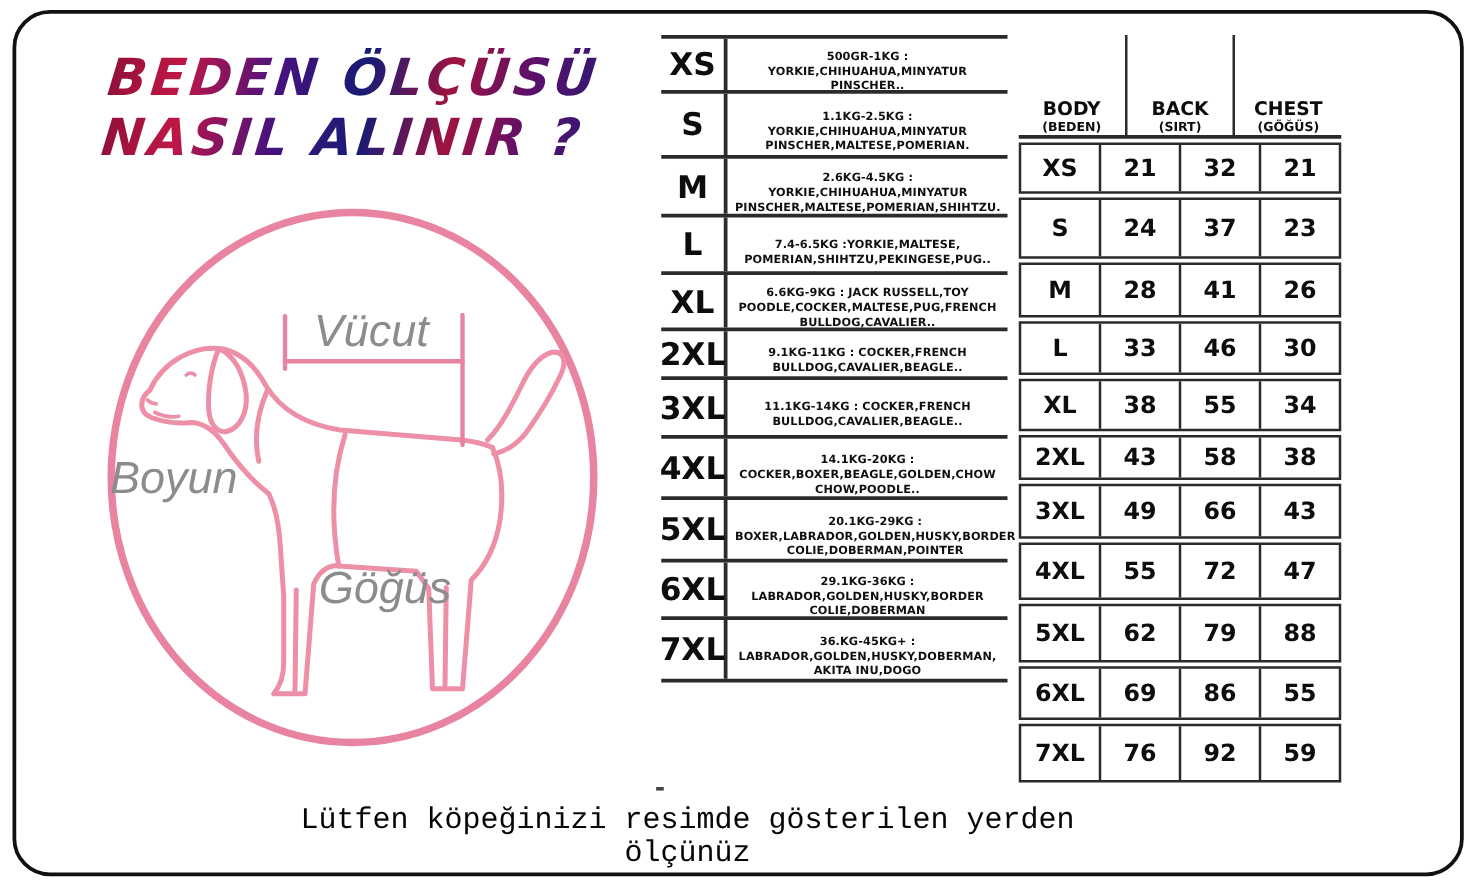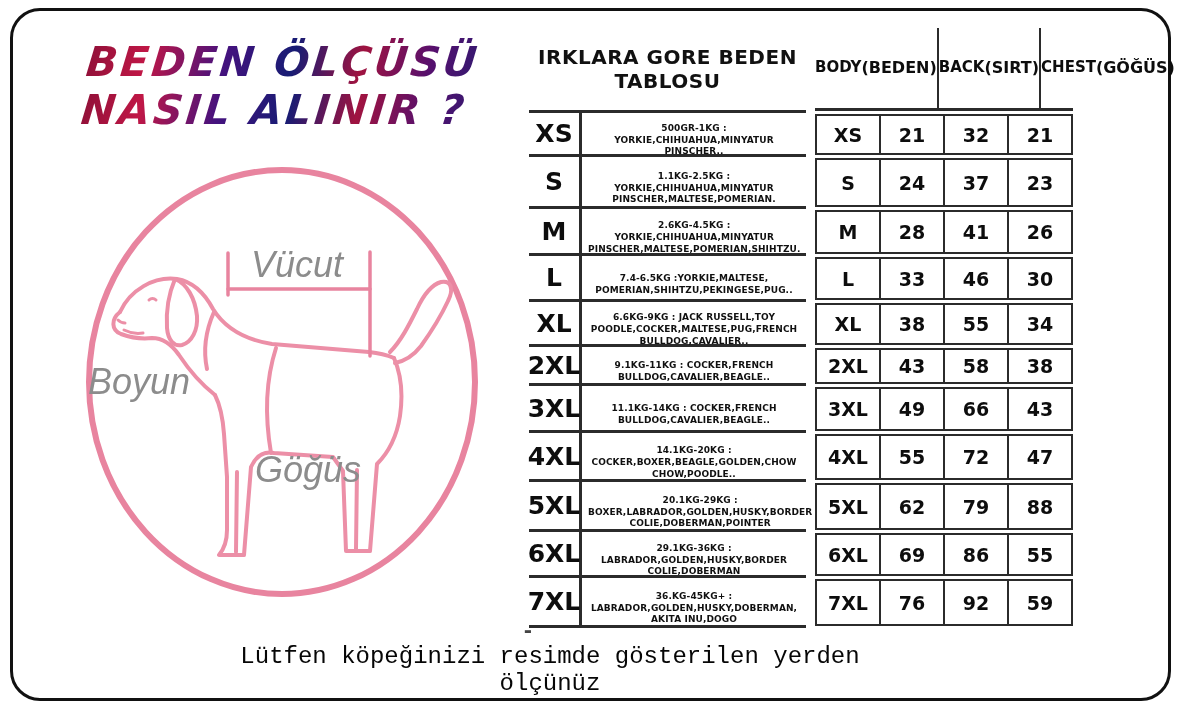--- a/index.html
+++ b/index.html
@@ -41,24 +41,24 @@
     font-weight:900; font-size:25px; color:#0d0d0d;
   }
   .bdesc {
     flex:1; display:flex; align-items:center; justify-content:center;
     text-align:center; padding:1px 6px; font-weight:700; font-size:9px;
     line-height:1.3; color:#101010; letter-spacing:0.1px;margin-top:14px;
   }
   
   .measures { position:absolute; left:815px; top:28px; width:258px; }
   .mhead { display:flex; height:83px; box-sizing:border-box; border-bottom:3px solid #2b2b2b; }
-  .mhead .mcell { flex:1; display:flex; flex-direction:row; align-items:center; justify-content:flex-end; }
+  .mhead .mcell { flex:1; display:flex; flex-direction:column; align-items:center; justify-content:flex-end; }
   .mhead .mcell + .mcell { border-left:2px solid #2b2b2b; }
   .mh-en { font-weight:900; font-size:15px; color:#0d0d0d; line-height:1.15; }
-  .mh-tr { font-weight:900; font-size:16px; color:#0d0d0d; line-height:1.15; }
+  .mh-tr { font-weight:900; font-size:10px; color:#0d0d0d; line-height:1.15; }
   .mrow { display:flex; box-sizing:border-box; border:2px solid #2b2b2b; margin-top:3px; }
   .mrow .mcell {
     flex:1; display:flex; align-items:center; justify-content:center;
     font-weight:900; font-size:19px; color:#0d0d0d;
   }
   .mrow .mcell + .mcell { border-left:2px solid #2b2b2b; }
   
   .tinydash {
     position:absolute; left:518px; top:618px; width:20px; text-align:center;
     font-weight:700; font-size:20px; color:#444;
@@ -112,21 +112,20 @@
         <path d="M 148 91 L 148 133"></path>
         <path d="M 290 90 L 290 194"></path>
       </g>
       <text class="diaglabel" x="217" y="115" text-anchor="middle">Vücut</text>
       <text class="diaglabel" x="59" y="232" text-anchor="middle">Boyun</text>
       <text class="diaglabel" x="228" y="320" text-anchor="middle">Göğüs</text>
     </svg>
   </div>
 
   <div class="breeds">
-    <div class="btitle">IRKLARA GORE BEDEN TABLOSU</div>
     <div class="brows">
       <div class="brow" style="height:44px">
         <div class="bsize">XS</div>
         <div class="bdesc">500GR-1KG : YORKIE,CHIHUAHUA,MINYATUR PINSCHER..</div>
       </div>
       <div class="brow" style="height:52px">
         <div class="bsize">S</div>
         <div class="bdesc">1.1KG-2.5KG : YORKIE,CHIHUAHUA,MINYATUR PINSCHER,MALTESE,POMERIAN.</div>
       </div>
       <div class="brow" style="height:47px">

